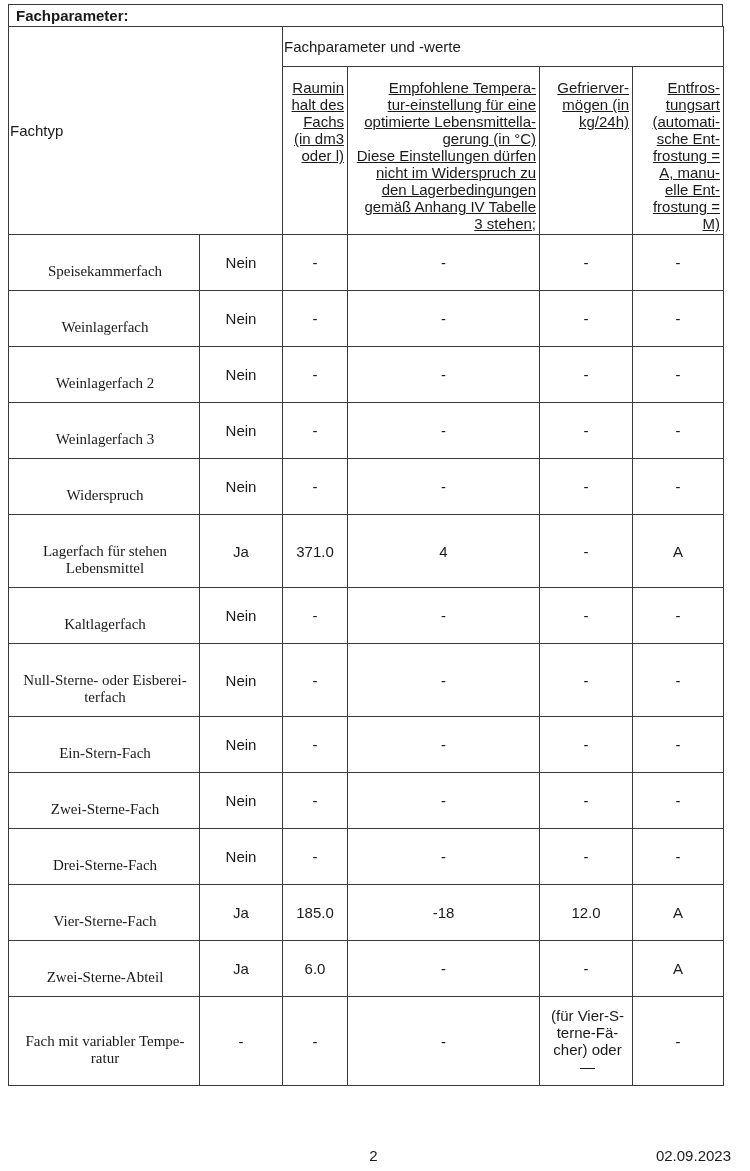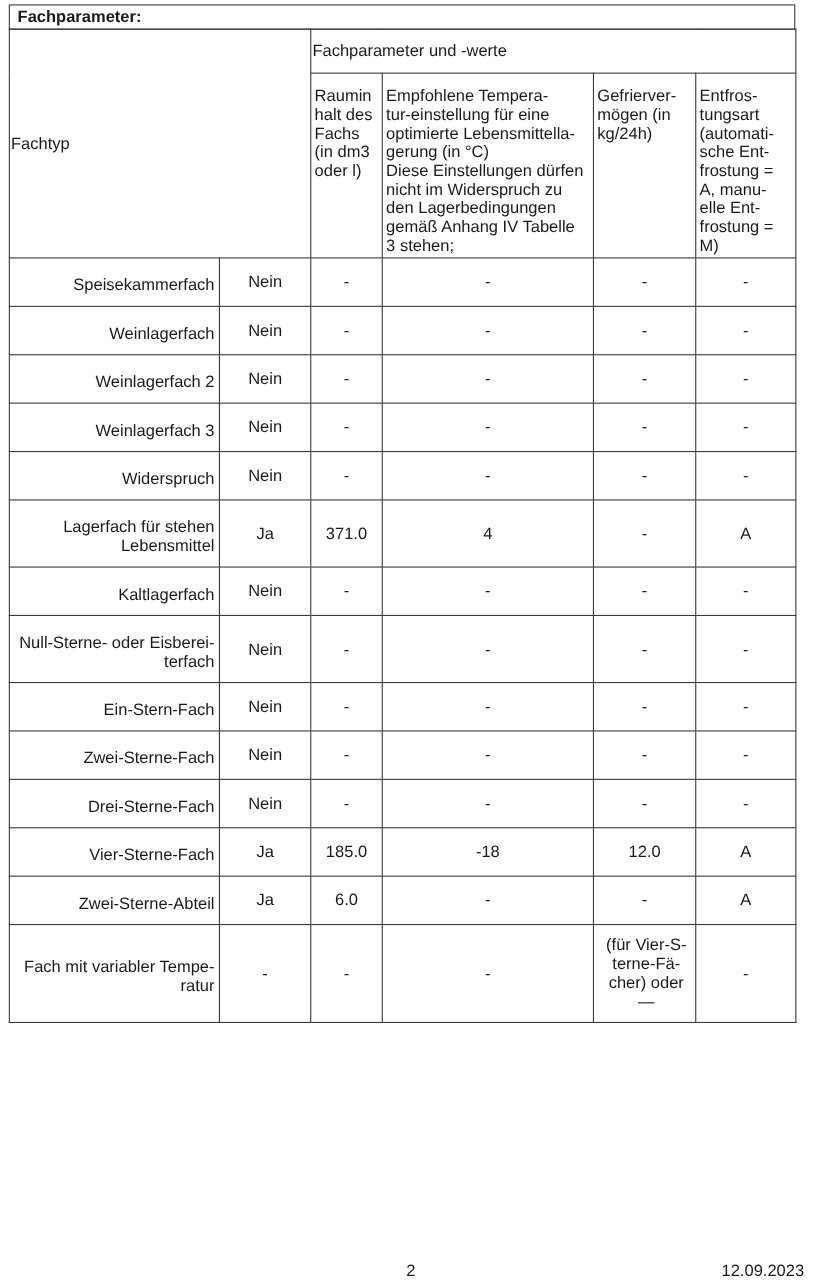--- a/index.html
+++ b/index.html
@@ -43,29 +43,31 @@
     text-align:left;vertical-align:middle;
     font-size:15px;
   }
   th.corner-header{
     text-align:left;vertical-align:middle;
     font-size:15px;
   }
   tr.col-header-row{height:166px;}
   th.col-header{
     vertical-align:top;
-    text-align:left;
+    text-align:right;
     padding:12px 3px 2px 3px;
     line-height:17px;
     font-size:14.5px;
+    text-decoration:underline;
   }
   tbody td{height:39px;line-height:17px;}
   td.name-cell{
-    text-align:right;vertical-align:middle;
-    padding:16px 4px 10px 6px;
+    text-align:center;vertical-align:middle;
+    padding:28px 4px 10px 6px;
+    font-family:Liberation Serif, serif;
   }
   td.val-cell{
     text-align:center;vertical-align:middle;
     padding:10px 3px;
   }
   td.val-cell.left-val{
     text-align:center;
     padding-left:5px;padding-right:2px;
   }
 
@@ -250,17 +252,17 @@
 terne-Fä-
 cher) oder
 —</td>
             <td class="val-cell">-</td>
           </tr>
         </tbody>
     </table>
 
     <div class="footer">
       <span class="page-number">2</span>
-      <span class="footer-date">12.09.2023</span>
+      <span class="footer-date">02.09.2023</span>
     </div>
 
   </div>
 </div>
 
 </body></html>

